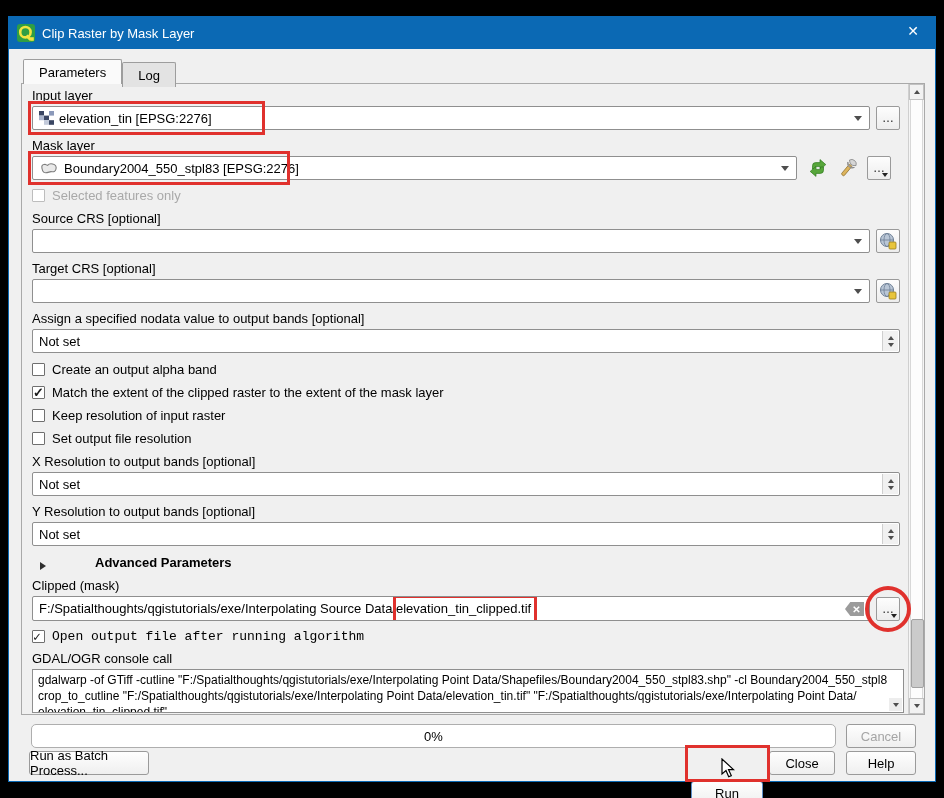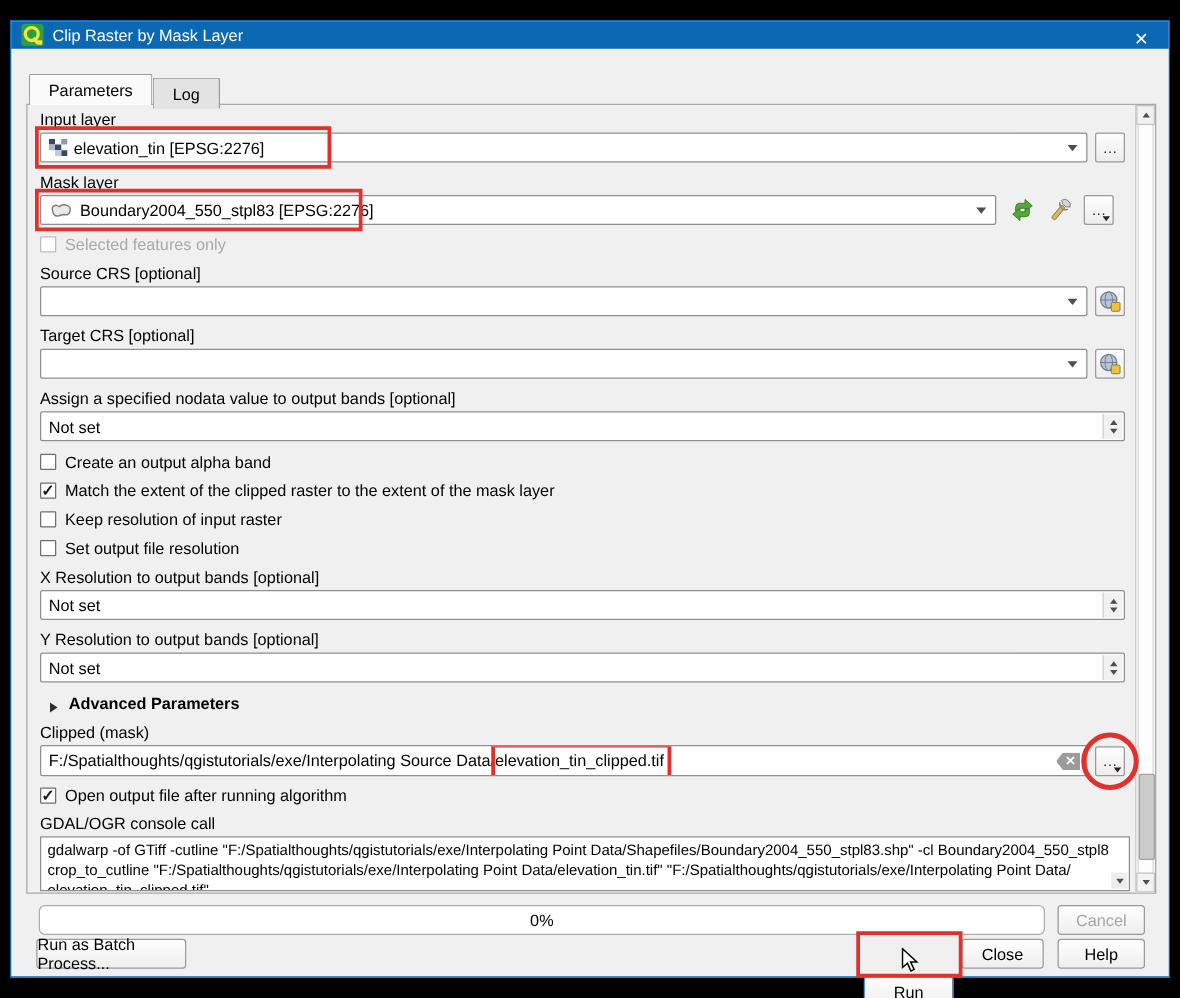--- a/index.html
+++ b/index.html
@@ -1,21 +1,21 @@
 <!DOCTYPE html>
 <html><head>
 <meta charset="utf-8">
 <style>
   * { box-sizing: border-box; margin: 0; padding: 0; }
   html,body { width: 944px; height: 798px; background:#000; overflow:hidden;
               font-family:"Liberation Sans", sans-serif; }
   .dialog { position:absolute; left:8px; top:16px; width:928px; height:766px;
             background:#f0f0f0; border:1px solid #0b69b4; }
   
-  .titlebar { position:absolute; left:0; top:0; right:0; height:22px; background:#0b69b4;
+  .titlebar { position:absolute; left:0; top:0; right:0; height:32px; background:#0b69b4;
               display:flex; align-items:center; padding-left:8px; }
   .titlebar .ttl { color:#fff; font-size:13px; margin-left:7px; }
   .close-btn { position:absolute; right:0; top:0; width:44px; height:28px; color:#fff;
                font-size:14px; display:flex; align-items:center; justify-content:center; }
   
   .tabs { position:absolute; left:14px; top:42px; height:25px; display:flex; z-index:3; }
   .tab { font-size:13px; color:#000; border:1px solid #9d9d9d; border-bottom:none;
          border-radius:2px 2px 0 0; padding:12px 15px; display:flex; align-items:center; }
   .tab.active { background:#fafafa; height:25px; position:relative; z-index:4; }
   .tab.inactive { background:#e3e3e3; height:22px; margin-top:3px; margin-left:0; }
@@ -53,21 +53,21 @@
   
   .cbrow { display:flex; align-items:center; height:14px; margin-bottom:9px; position:relative; }
   .cb { width:13px; height:13px; background:#fff; border:1px solid #6f6f6f; border-radius:1px;
         margin-right:7px; position:relative; flex:0 0 auto; }
   .cb.on::after { content:"✓"; position:absolute; left:0px; top:-2px; font-size:13px;
                   font-weight:bold; color:#1b1b1b; }
   .cbl { font-size:13px; color:#000; }
   .cbrow.disabled .cb { border-color:#bdbdbd; }
   .cbrow.disabled .cbl { color:#a9a9a9; }
   
-  .adv { display:flex; align-items:flex-end; height:15px; margin:2px 0 8px 8px; }
+  .adv { display:flex; align-items:flex-end; height:15px; margin:2px 0 8px 8px;gap:40px; }
   .adv .tri { width:0; height:0; border-top:4.5px solid transparent; border-bottom:4.5px solid transparent;
               border-left:6px solid #2e2e2e; margin-right:9px; }
   .adv .txt { font-size:13px; font-weight:bold; }
   
   .pathfield { height:25px; background:#fff; border:1px solid #8f8f8f; border-radius:2px;
                flex:1; display:flex; align-items:center; padding:0 26px 0 6px;
                font-size:13px; white-space:nowrap; overflow:hidden; position:relative; }
   .hl-file { position:relative; }
   .hl-file::after { content:""; position:absolute; inset:-6px -6px -7px -3px;
                     border:3px solid #e0312d; pointer-events:none; }
@@ -300,21 +300,21 @@
         <span class="gap6"></span>
         <div class="browse-wrap">
           <div class="red-ellipse"></div>
           <div class="mini-btn">
             <span>…</span>
             <span class="corner"></span>
           </div>
         </div>
       </div>
 
-      <div class="cbrow" style="margin-bottom:8px;">
+      <div class="cbrow" style="margin-bottom:8px;font-family:Liberation Mono, monospace;">
         <span class="cb on"></span>
         <span class="cbl">Open output file after running algorithm</span>
       </div>
 
       <div class="lbl">GDAL/OGR console call</div>
       <div class="console">
         <div class="cline">gdalwarp -of GTiff -cutline "F:/Spatialthoughts/qgistutorials/exe/Interpolating Point Data/Shapefiles/Boundary2004_550_stpl83.shp" -cl Boundary2004_550_stpl83 -</div>
         <div class="cline">crop_to_cutline "F:/Spatialthoughts/qgistutorials/exe/Interpolating Point Data/elevation_tin.tif" "F:/Spatialthoughts/qgistutorials/exe/Interpolating Point Data/</div>
         <div class="cline">elevation_tin_clipped.tif"</div>
         <span class="csb">

